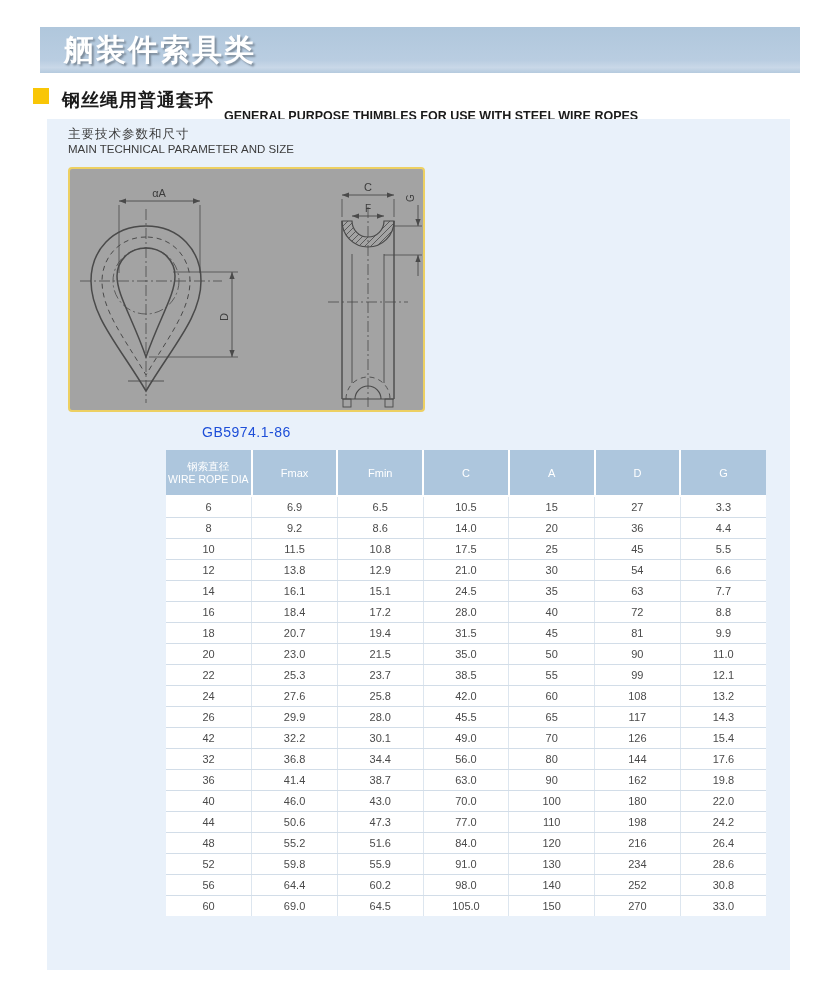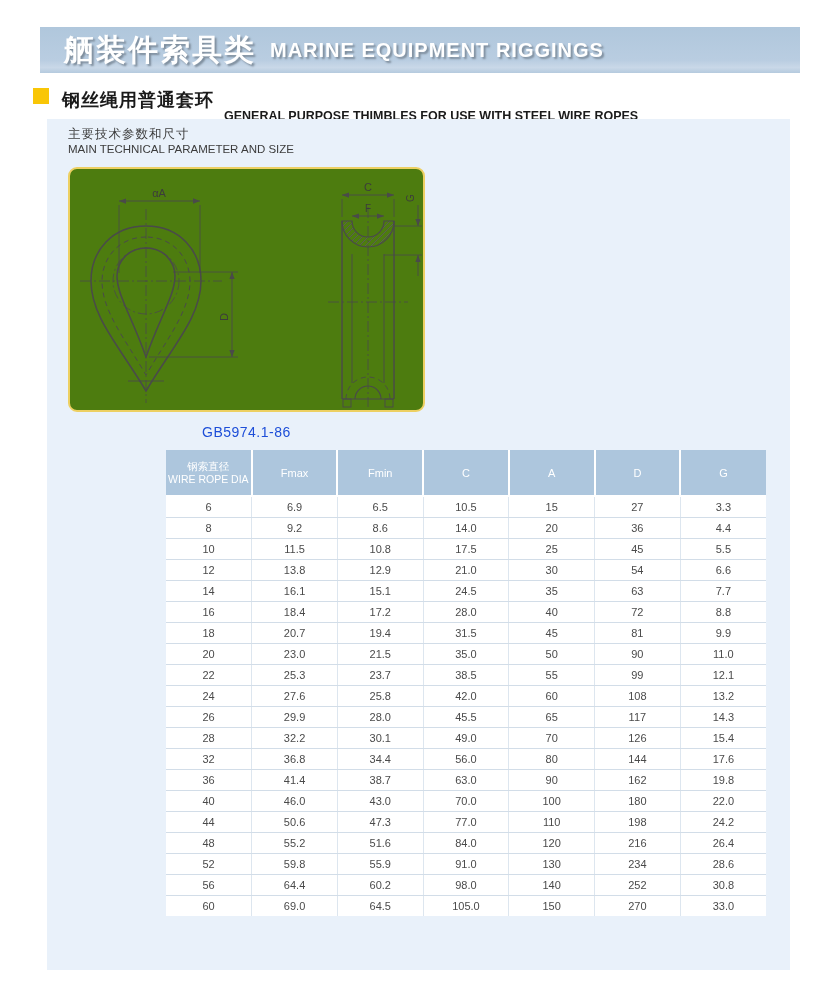--- a/index.html
+++ b/index.html
@@ -28,21 +28,21 @@
   .section-en { font-size:12.5px; font-weight:bold; color:#1a1a1a; margin-left:10px;margin-top:21px; }
 
   
   .panel { position:absolute; left:47px; top:119px; width:743px; height:851px; background:#e9f1fa; }
   .subtitle-zh { position:absolute; left:21px; top:7px;  font-size:12.5px; color:#3c3c3c; letter-spacing:1px; }
   .subtitle-en { position:absolute; left:21px; top:24px; font-size:11.5px; color:#3c3c3c; }
 
   
   .drawing {
     position:absolute; left:21px; top:48px; width:357px; height:245px;
-    background:#4d7c0f; border:2px solid #edd062; border-radius:9px;
+    background:#a3a3a3; border:2px solid #edd062; border-radius:4px;
   }
   .drawing svg { width:100%; height:100%; display:block; }
 
   .standard { position:absolute; left:119px; top:305px; font-size:14px; color:#1d4ed8; letter-spacing:0.5px;margin-left:36px; }
 
   
   .table-wrap { position:absolute; left:119px; top:331px; width:600px; }
   table { width:100%; border-collapse:collapse; table-layout:fixed; }
   th {
     background:#adc6dd; color:#ffffff; font-weight:normal; font-size:11px;
@@ -59,21 +59,20 @@
   td:first-child { border-left:none; } td:last-child { border-right:none; }
   tbody tr:last-child td { border-bottom:none; }
 </style>
 </head>
 <body>
 
 <div class="page">
 
   <div class="banner">
     <span class="banner-zh">舾装件索具类</span>
-    <span class="banner-en">MARINE EQUIPMENT RIGGINGS</span>
   </div>
 
   <div class="section-row">
     <span class="section-marker"></span>
     <span class="section-zh">钢丝绳用普通套环</span>
     <span class="section-en">GENERAL PURPOSE THIMBLES FOR USE WITH STEEL WIRE ROPES</span>
   </div>
 
   <div class="panel">
     <div class="subtitle-zh">主要技术参数和尺寸</div>
@@ -265,21 +264,21 @@
             <tr>
               <td>26</td>
               <td>29.9</td>
               <td>28.0</td>
               <td>45.5</td>
               <td>65</td>
               <td>117</td>
               <td>14.3</td>
             </tr>
             <tr>
-              <td>28</td>
+              <td>42</td>
               <td>32.2</td>
               <td>30.1</td>
               <td>49.0</td>
               <td>70</td>
               <td>126</td>
               <td>15.4</td>
             </tr>
             <tr>
               <td>32</td>
               <td>36.8</td>

